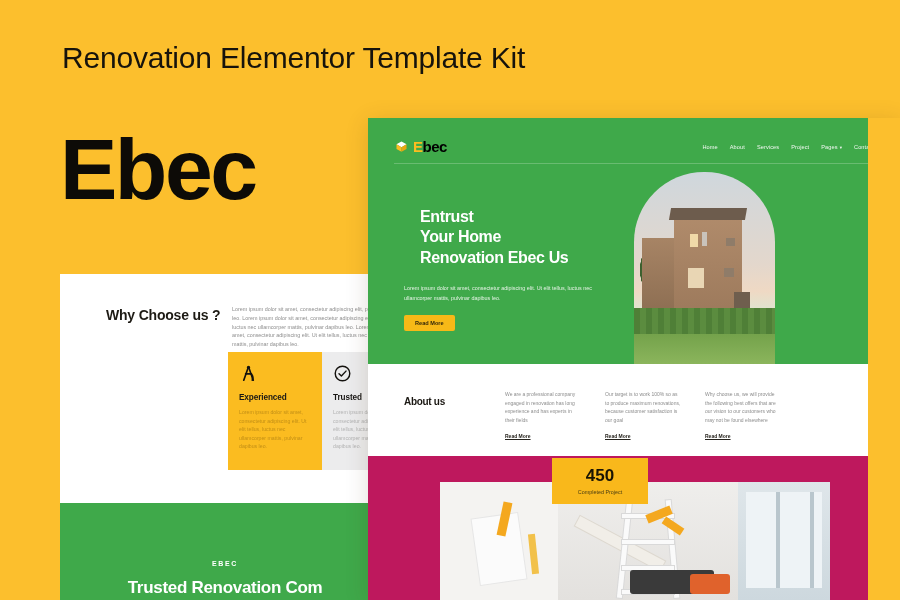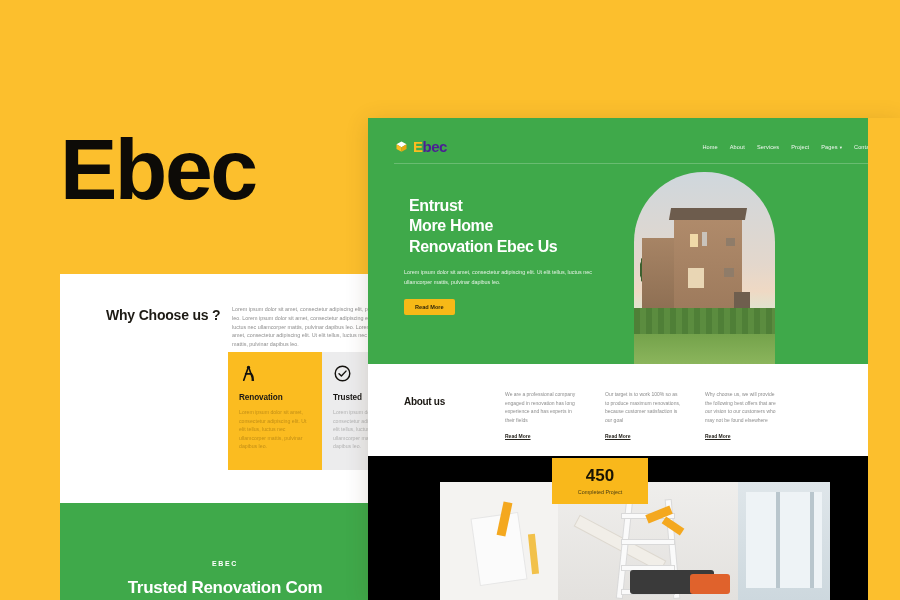--- a/index.html
+++ b/index.html
@@ -83,31 +83,31 @@
   .site-head{position:absolute;left:0;top:0;width:532px;height:246px;background:#3fa94a;}
   .nav{
     position:absolute;left:26px;right:26px;top:12px;height:33px;
     display:flex;align-items:center;justify-content:space-between;
     border-bottom:1px solid rgba(255,255,255,.22);
   }
   .logo{display:flex;align-items:center;gap:4px;}
   .logo svg{display:block;}
   .logo .wm{font-size:15px;font-weight:800;letter-spacing:-0.5px;line-height:1;}
   .logo .wm .e{color:#fbbc20;}
-  .logo .wm .rest{color:#4c1d95;margin-top:21px;}
+  .logo .wm .rest{color:#000000;margin-top:21px;}
   .nav-links{display:flex;align-items:center;gap:12px;}
   .nav-links a{
     font-size:5.6px;color:#f2f8f2;text-decoration:none;white-space:nowrap;letter-spacing:.1px;
   }
   .nav-links .caret{font-size:4.5px;margin-left:2px;}
 
   
   .hero-copy{position:absolute;left:36px;top:73px;width:215px;}
   .hero-h1{
-    font-size:16px;line-height:1.28;font-weight:700;color:#ffffff;letter-spacing:-0.35px;margin:5px;
+    font-size:16px;line-height:1.28;font-weight:700;color:#ffffff;letter-spacing:-0.35px;margin:16px;
   }
   .hero-p{
     margin:11px 0 0 0;width:195px;
     font-size:5.4px;line-height:1.72;color:#e6f3e6;
   }
   .hero-btn{
     margin-top:12px;display:inline-block;
     background:#f7b917;color:#33280a;border:0;border-radius:2px;
     font-family:inherit;font-size:5.6px;font-weight:600;
     padding:5px 11px;cursor:pointer;
@@ -156,21 +156,21 @@
   }
   .about-cols{position:absolute;left:137px;top:26px;display:flex;gap:24px;}
   .about-col{width:76px;}
   .about-col p{margin:0;font-size:5px;line-height:1.72;color:#8d8d8d;}
   .about-col a{
     display:inline-block;margin-top:8px;font-size:5px;font-weight:700;
     color:#26231d;text-decoration:underline;
   }
 
   
-  .stats{position:absolute;left:0;top:338px;width:532px;height:144px;background:#000000;overflow:hidden;}
+  .stats{position:absolute;left:0;top:338px;width:532px;height:144px;background:#be185d;overflow:hidden;}
   .work-photo{
     position:absolute;left:72px;top:26px;width:390px;height:118px;overflow:hidden;
     background:linear-gradient(#efeeec,#e3e1de);
   }
   .wp-wallL{position:absolute;left:0;top:0;width:118px;bottom:0;background:#f4f3f1;}
   .wp-wallR{position:absolute;right:0;top:0;width:92px;bottom:0;
     background:linear-gradient(#dfe6ea,#cdd8de);}
   .wp-winframe{position:absolute;right:8px;top:10px;width:76px;height:96px;
     background:repeating-linear-gradient(90deg,#eef3f6 0 30px,#b9c6cd 30px 34px),
                repeating-linear-gradient(0deg,#eef3f6 0 40px,#b9c6cd 40px 44px);}
@@ -203,40 +203,41 @@
   .stat-b{left:48px;top:94px;width:96px;height:50px;}
 
   
   .edge-right{position:absolute;left:868px;top:118px;width:32px;height:482px;background:#fcbf2d;}
 </style>
 </head>
 <body>
 
 <div class="stage">
 
+  <div class="promo-title">Renovation Elementor Template Kit</div>
   <div class="promo-brand">Ebec</div>
 
   <div class="panel-back">
 
     <div class="wc-head">Why Choose us ?</div>
     <div class="wc-para">Lorem ipsum dolor sit amet, consectetur adipiscing elit, pulvinar dapibus leo. Lorem ipsum dolor sit amet, consectetur adipiscing elit. Ut elit tellus, luctus nec ullamcorper mattis, pulvinar dapibus leo. Lorem ipsum dolor sit amet, consectetur adipiscing elit. Ut elit tellus, luctus nec ullamcorper mattis, pulvinar dapibus leo.</div>
 
     <div class="wc-cards">
 
       <div class="wc-card amber">
         <span class="ic">
           <svg width="19" height="19" viewBox="0 0 24 24" fill="none" stroke="#14120e" stroke-width="2.1" stroke-linecap="round">
             <path d="M12 3.5 L6 20.5"></path>
               <path d="M12 3.5 L18 20.5"></path>
             <path d="M8.4 12.5 L15.6 12.5"></path>
             <circle cx="12" cy="4" r="1.9" fill="#14120e" stroke="none"></circle>
             <path d="M15.6 12.5 q3.2 4 1.2 8"></path>
           </svg>
         </span>
-        <div class="ttl">Renovation</div>
+        <div class="ttl">Experienced</div>
         <div class="txt">Lorem ipsum dolor sit amet, consectetur adipiscing elit. Ut elit tellus, luctus nec ullamcorper mattis, pulvinar dapibus leo.</div>
       </div>
 
       <div class="wc-card grey">
         <span class="ic">
           <svg width="19" height="19" viewBox="0 0 24 24" fill="none" stroke="#14120e" stroke-width="1.8" stroke-linecap="round" stroke-linejoin="round">
             <circle cx="12" cy="12" r="9.2"></circle>
             <path d="M7.6 12.2 l3 3 5.8 -6.2"></path>
           </svg>
         </span>
@@ -275,21 +276,21 @@
           <a href="#">Services</a>
           <a href="#">Project</a>
           <a href="#"><span>Pages</span><span class="caret">▾</span></a>
           <a href="#">Contact</a>
         </div>
       </div>
 
       <div class="hero-copy">
         <h1 class="hero-h1">
           <span>Entrust</span><br>
-          <span>More Home</span><br>
+          <span>Your Home</span><br>
           <span>Renovation Ebec Us</span>
         </h1>
         <p class="hero-p">Lorem ipsum dolor sit amet, consectetur adipiscing elit. Ut elit tellus, luctus nec ullamcorper mattis, pulvinar dapibus leo.</p>
         <button class="hero-btn">Read More</button>
       </div>
 
       <div class="hero-photo">
         <div class="ph-sky"></div>
         <div class="ph-tree"></div>
         <div class="ph-house2"></div>

